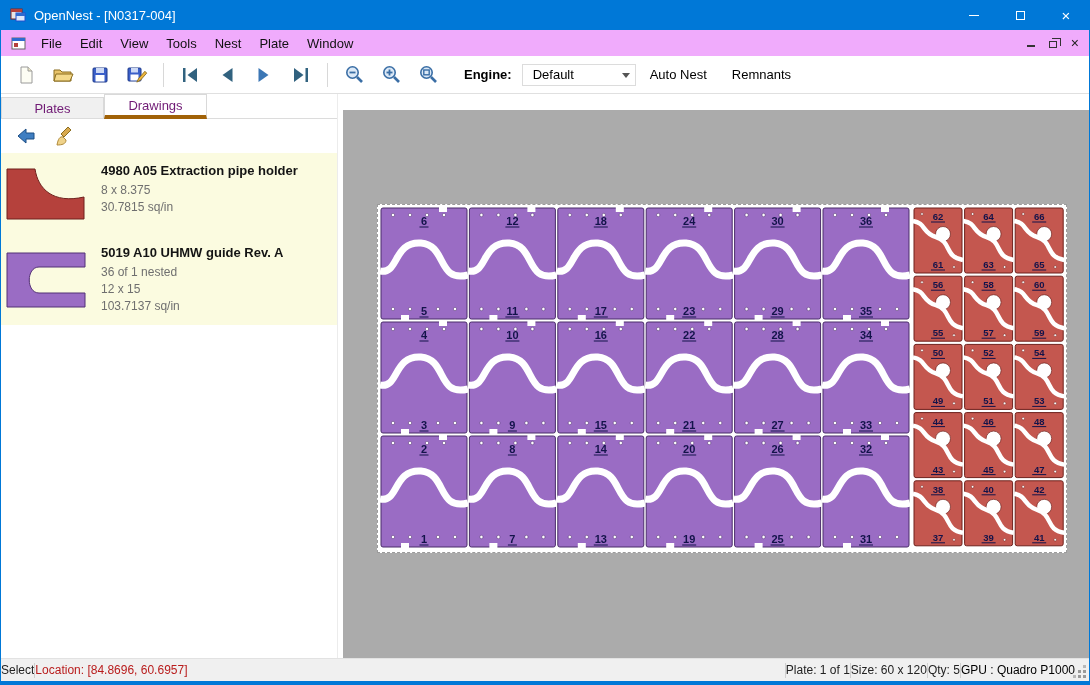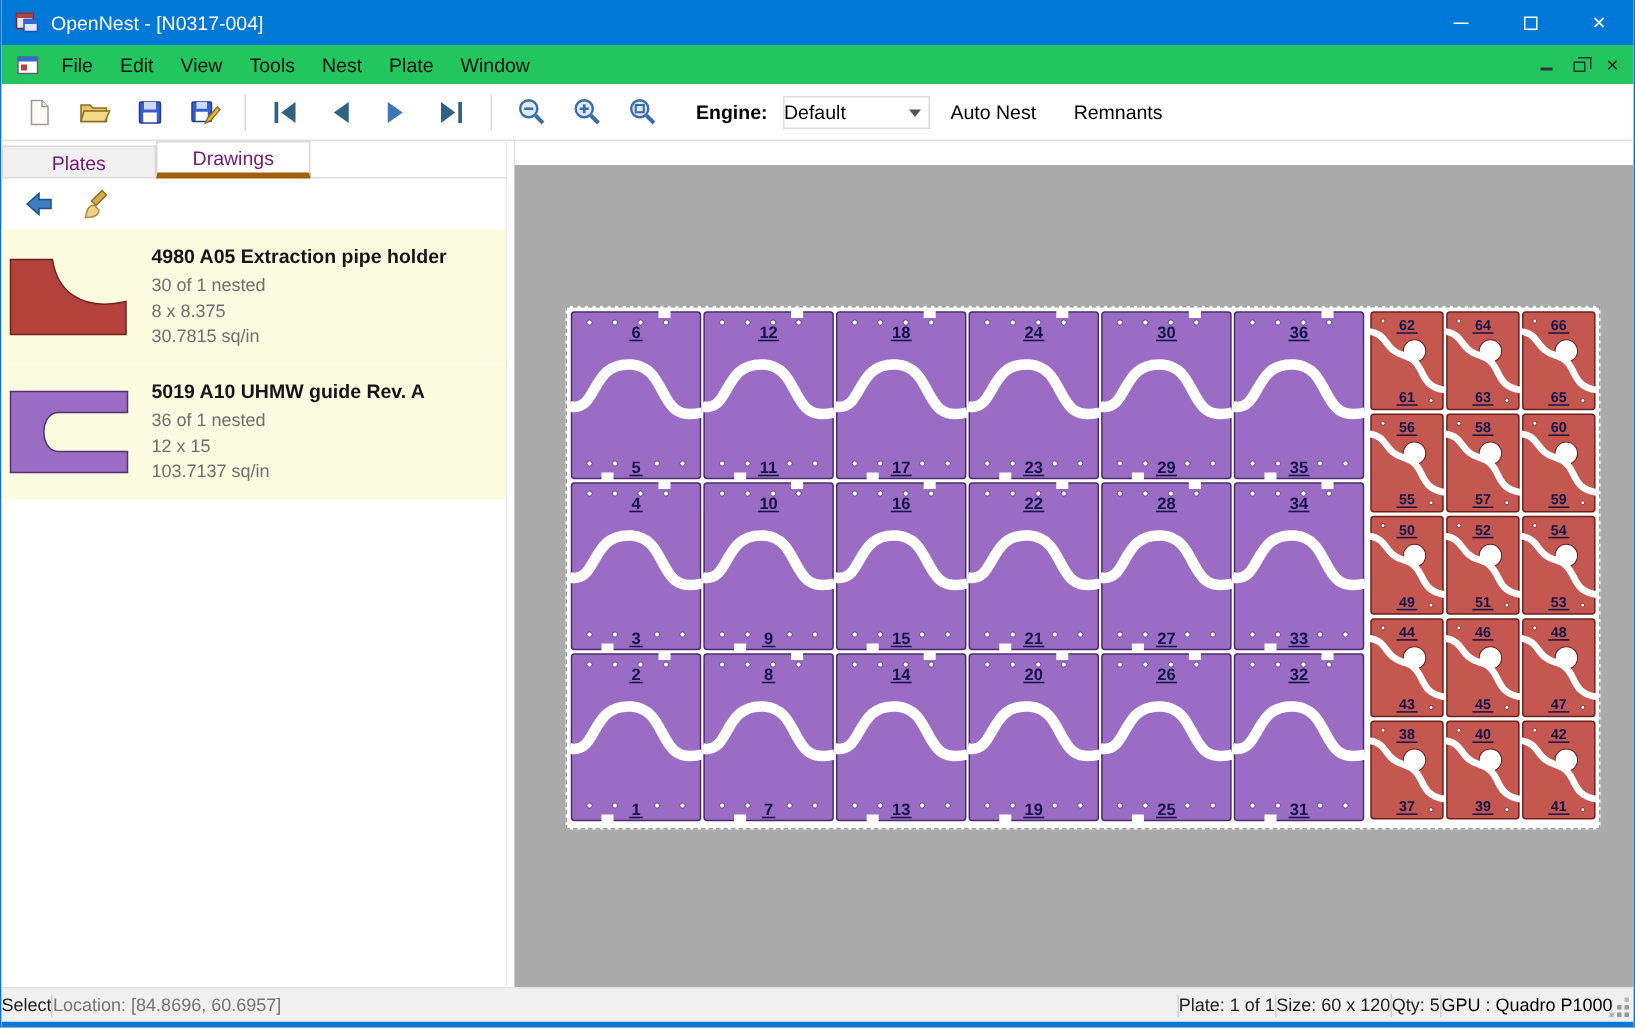--- a/index.html
+++ b/index.html
@@ -13,38 +13,38 @@
               color:#fff; font-size:13px; flex:0 0 30px; }
   .app-icon { margin:0 8px 0 9px; display:flex; }
   .win-btns { margin-left:auto; display:flex; height:100%; }
   .win-btn { width:46px; height:100%; display:flex; align-items:center; justify-content:center; }
   .glyph-min { width:10px; height:1px; background:#fff; display:block; }
   .glyph-max { width:9px; height:9px; border:1px solid #fff; display:block; }
   .glyph-close { font-size:15px; line-height:1; color:#fff; }
 
   
   .menubar { height:26px; display:flex; align-items:center; font-size:13px; color:#111;
-             background:#22c55e; flex:0 0 26px;justify-content:center; }
+             background:#f0abfc; flex:0 0 26px;justify-content:center; }
   .menu-sysicon { margin:0 5px 0 10px; display:flex; }
   .menu-item { padding:4px 9px; cursor:default; }
   .mdi-btns { margin-left:auto; display:flex; align-items:center; gap:14px; padding-right:10px; }
   .mdi-min { width:8px; height:2px; background:#333; display:block; margin-top:6px; }
   .mdi-restore { width:8px; height:7px; border:1px solid #333; display:block; position:relative; margin-top:2px; }
   .mdi-restore::before { content:""; position:absolute; left:2px; top:-4px; width:8px; height:7px;
                          border:1px solid #333; border-bottom:none; border-left:none; }
   .mdi-close { font-size:14px; color:#222; line-height:1; }
 
   
   .toolbar { height:38px; display:flex; align-items:center; border-bottom:1px solid #e0e0e0;
              background:#fff; padding-left:8px; gap:3px; font-size:13px; flex:0 0 38px; }
   .tb-btn { width:34px; height:30px; display:flex; align-items:center; justify-content:center; }
   .tb-sep { width:1px; height:24px; background:#d8d8d8; margin:0 6px; }
   .engine-label { font-weight:bold; margin:0 7px 0 16px; }
-  .engine-combo { width:98px; height:22px; border:1px solid #dcdcdc; display:flex;
-                  align-items:center; padding-left:0; background:#fff; }
+  .engine-combo { width:114px; height:22px; border:1px solid #dcdcdc; display:flex;
+                  align-items:center; padding-left:10px; background:#fff; }
   .caret-down { margin-left:auto; margin-right:5px; width:0; height:0;
                 border:4px solid transparent; border-top:5px solid #555; margin-top:5px; }
   .tb-text-btn { padding:0 11px; height:26px; display:flex; align-items:center; }
 
   
   .main { flex:1; display:flex; min-height:0; }
   .sidebar { width:337px; flex:0 0 337px; display:flex; flex-direction:column; background:#fff;
              border-right:1px solid #ececec; }
   .tabstrip { height:25px; display:flex; align-items:flex-end; background:#fff;
               border-bottom:1px solid #dcdcdc; flex:0 0 25px; }
@@ -66,21 +66,21 @@
   .canvas-top { position:absolute; top:0; left:0; right:0; height:16px; background:#fff; }
   .plate { position:absolute; left:34px; top:110px; width:690px; height:349px;
            background:#fff; border:1px dashed #9b9b9b; }
 
   
   .statusbar { height:23px; flex:0 0 23px; background:#f0f0f0; display:flex; align-items:center;
                font-size:12px; color:#222; border-top:1px solid #e2e2e2; position:relative; }
   .sb-cell { padding:0 0; display:flex; align-items:center; height:100%; white-space:nowrap; }
   .sb-sep { width:1px; height:15px; background:#cfcfcf; }
   .sb-right { margin-left:auto; display:flex; align-items:center; height:100%; padding-right:14px; }
-  .sb-loc { color:#737373; }
+  .sb-loc { color:#b91c1c; }
   .grip { position:absolute; right:3px; bottom:3px; width:3px; height:3px; background:#9a9a9a;
           box-shadow:-5px 0 #9a9a9a, 0 -5px #9a9a9a, -10px 0 #b9b9b9, 0 -10px #b9b9b9, -5px -5px #9a9a9a; }
 
   .bottom-border { height:4px; flex:0 0 4px; background:#0078d7; }
 </style>
 </head>
 <body>
 
 <div class="app">
 
@@ -238,21 +238,20 @@
       </div>
       <div class="parts-list">
         <div class="part-item">
           <span class="part-thumb">
             <svg width="88" height="62" viewBox="0 0 88 62">
               <path id="thumb0" d="M6 6 L34 6 C 37 26 52 41 83 34 L83 56 L6 56 Z" fill="#b5413c" stroke="#6e211c"></path>
             </svg>
           </span>
           <div class="part-info">
             <div class="part-title">4980 A05 Extraction pipe holder</div>
-            <div>30 of 1 nested</div>
             <div>8 x 8.375</div>
             <div>30.7815 sq/in</div>
           </div>
         </div>
         <div class="part-item">
           <span class="part-thumb">
             <svg width="88" height="62" viewBox="0 0 88 62">
               <path id="thumb1" d="M6 4 H84 V18 H38 C 25 18 25 44 38 44 H84 V58 H6 Z" fill="#9a6cc4" stroke="#533076"></path>
             </svg>
           </span>

